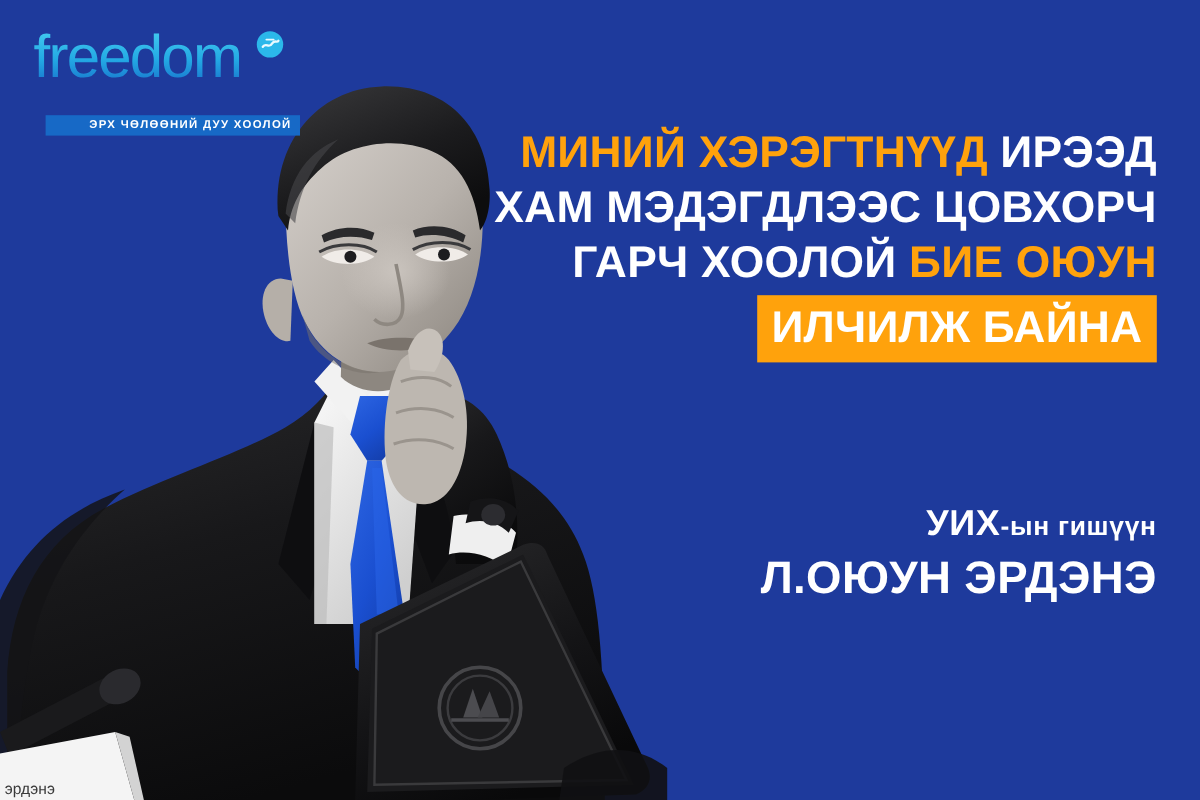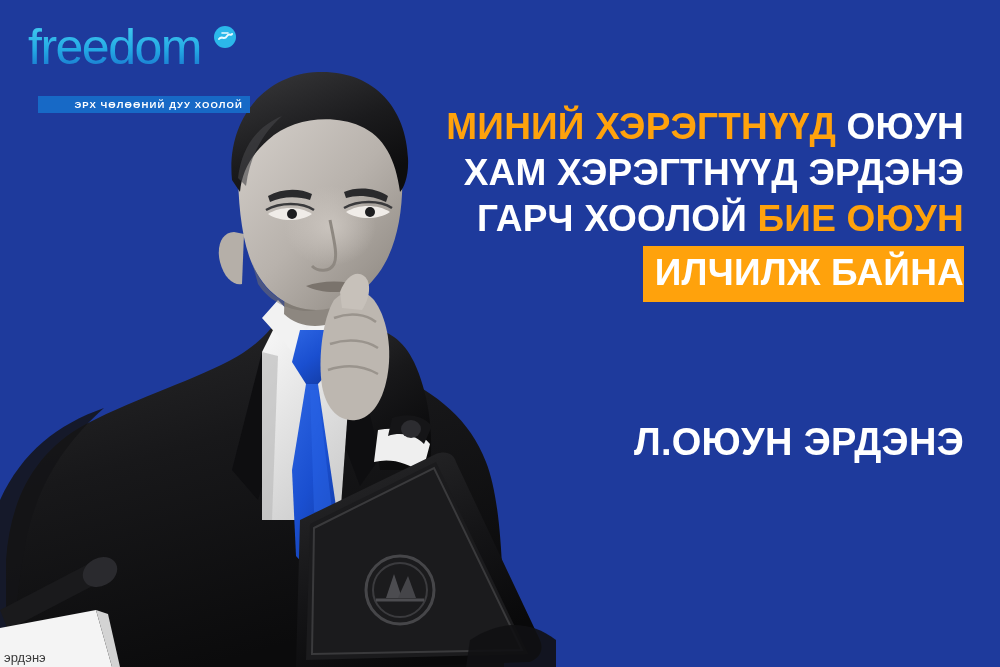--- a/index.html
+++ b/index.html
@@ -36,21 +36,21 @@
     font-size:37px;line-height:46px;font-weight:bold;letter-spacing:0.2px;
     white-space:nowrap;color:#ffffff;margin:0;
   }
   .hl-line.hl-hi-line{
     display:block;
   }
   .seg-orange{color:#ffa20c;}
   .seg-white{color:#ffffff;}
   .hl-mark{
     display:inline-block;background:#ffa20c;color:#ffffff;
-    padding:4px 0 6px 12px;margin-top:4px;
+    padding:4px 12px 6px 12px;margin-top:4px;
   }
 
   
   .attrib{position:absolute;right:36px;top:418px;width:620px;text-align:right;}
   .attrib-role{
     font-weight:bold;color:#ffffff;white-space:nowrap;margin:0;
     font-size:30px;line-height:38px;letter-spacing:0.5px;
   }
   .attrib-role .role-small{font-size:22px;letter-spacing:0.6px;}
   .attrib-name{
@@ -219,30 +219,33 @@
       <path d="M 7 15 C 10 11 12 17 15 12 C 17 9 19 12 20 10" stroke="#eafaff" stroke-width="2" fill="none" stroke-linecap="round"></path>
       <path d="M 10 9 L 16 9" stroke="#eafaff" stroke-width="1.6" stroke-linecap="round"></path>
     </svg>
     <div class="logo-tagbar">
       <span class="logo-tagline">ЭРХ ЧӨЛӨӨНИЙ ДУУ ХООЛОЙ</span>
     </div>
   </div>
 
   <div class="headline">
     <div class="hl-line">
-      <span class="seg-orange">МИНИЙ ХЭРЭГТНҮҮД</span><span class="seg-white"> ОЮУН</span>
+      <span class="seg-orange">МИНИЙ ХЭРЭГТНҮҮД</span><span class="seg-white"> ИРЭЭД</span>
     </div>
     <div class="hl-line">
-      <span class="seg-white">ХАМ ХЭРЭГТНҮҮД ЭРДЭНЭ</span>
+      <span class="seg-white">ХАМ МЭДЭГДЛЭЭС ЦОВХОРЧ</span>
     </div>
     <div class="hl-line">
       <span class="seg-white">ГАРЧ ХООЛОЙ </span><span class="seg-orange">БИЕ ОЮУН</span>
     </div>
     <div class="hl-line hl-hi-line">
       <span class="hl-mark">ИЛЧИЛЖ БАЙНА</span>
     </div>
   </div>
 
   <div class="attrib">
+    <div class="attrib-role">
+      <span>УИХ</span><span class="role-small">-ын гишүүн</span>
+    </div>
     <div class="attrib-name">Л.ОЮУН ЭРДЭНЭ</div>
   </div>
 
 </div>
 
 </body></html>

